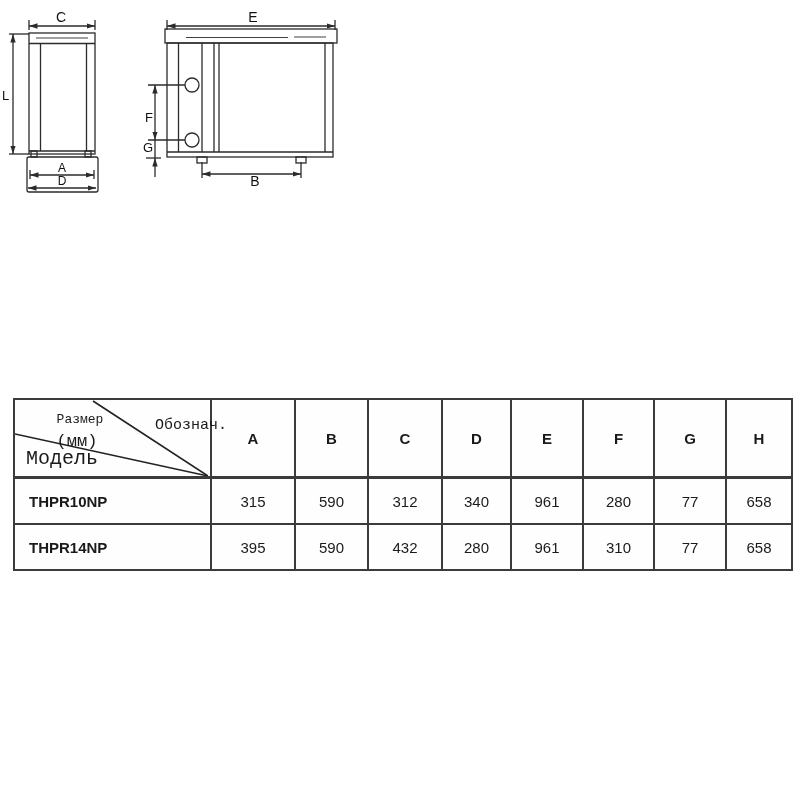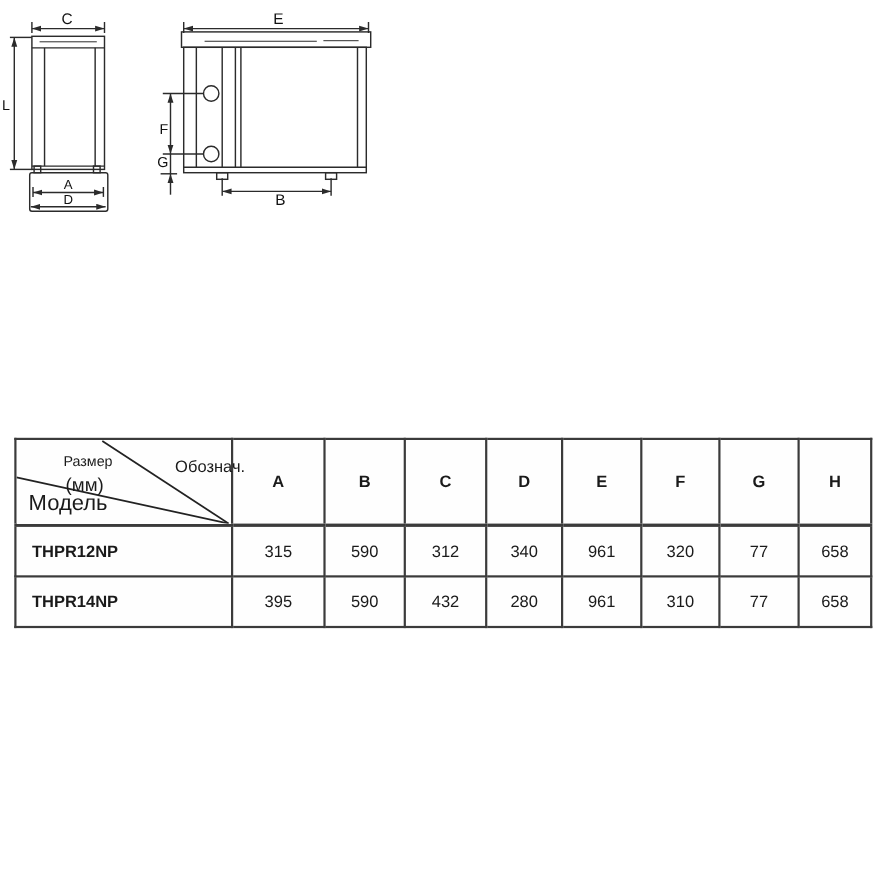--- a/index.html
+++ b/index.html
@@ -26,21 +26,21 @@
   .spec-table th,.spec-table td{
     border:2px solid #3b3b3b;padding:0;font-size:15px;text-align:center;
     color:#1a1a1a;background:#fefefe;
   }
   .spec-table .header-row th{height:76px;font-weight:bold;border-bottom:3px solid #3b3b3b;}
   .spec-table .data-row td{height:44px;}
   .spec-table td.model-cell{text-align:left;padding-left:14px;font-weight:bold;}
   .corner-cell{position:relative;}
   .corner-svg{position:absolute;left:0;top:0;}
   .corner-svg line{stroke:#222;stroke-width:1.6;}
-  .cl{position:absolute;font-weight:normal;white-space:nowrap;color:#1a1a1a;}
+  .cl{position:absolute;font-weight:normal;white-space:nowrap;color:#1a1a1a;font-family:Liberation Mono, monospace;}
   .cl.razmer{left:65px;top:19px;transform:translate(-50%,-50%);font-size:13px;}
   .cl.mm{left:62px;top:41px;transform:translate(-50%,-50%);font-size:17px;}
   .cl.oboznach{left:176px;top:25px;transform:translate(-50%,-50%);font-size:15px;}
   .cl.model{left:11px;top:58px;transform:translateY(-50%);font-size:20px;}
 </style>
 </head>
 <body>
 
 <div class="canvas">
 
@@ -154,27 +154,27 @@
         <th>A</th>
         <th>B</th>
         <th>C</th>
         <th>D</th>
         <th>E</th>
         <th>F</th>
         <th>G</th>
         <th>H</th>
       </tr>
       <tr class="data-row">
-        <td class="model-cell">THPR12NP</td>
+        <td class="model-cell">THPR10NP</td>
         <td>315</td>
         <td>590</td>
         <td>312</td>
         <td>340</td>
         <td>961</td>
-        <td>320</td>
+        <td>280</td>
         <td>77</td>
         <td>658</td>
       </tr>
       <tr class="data-row">
         <td class="model-cell">THPR14NP</td>
         <td>395</td>
         <td>590</td>
         <td>432</td>
         <td>280</td>
         <td>961</td>

